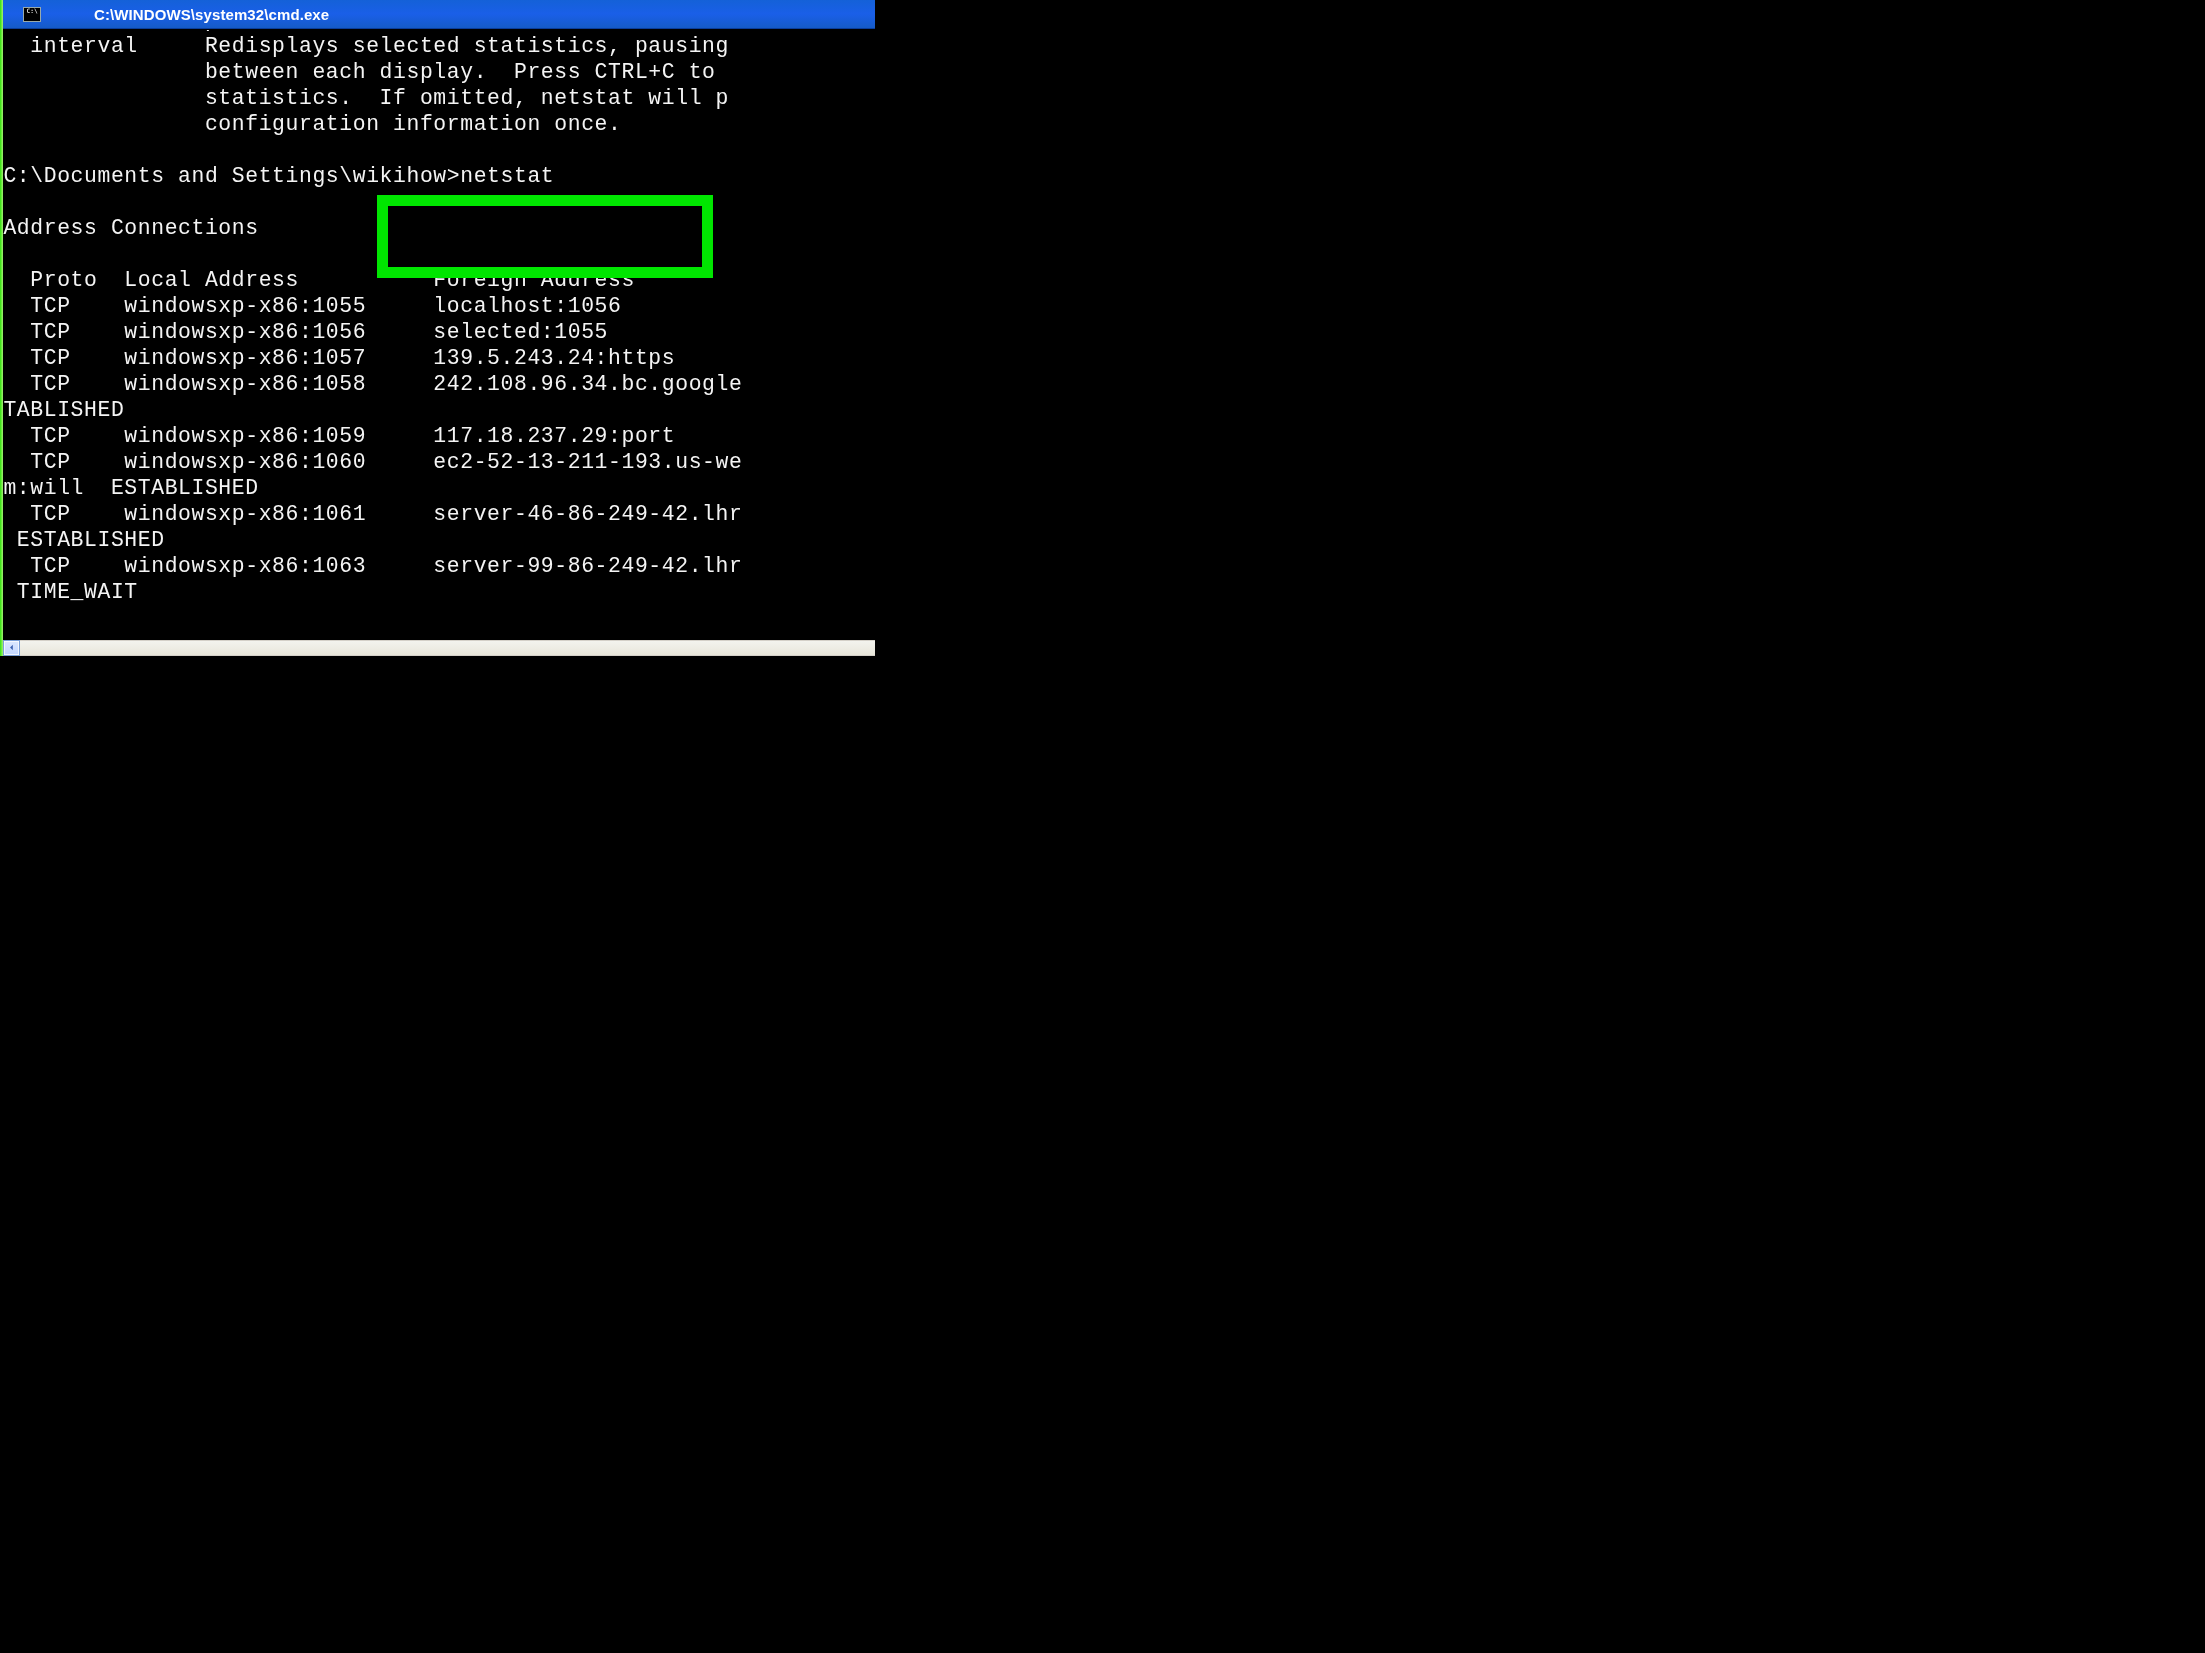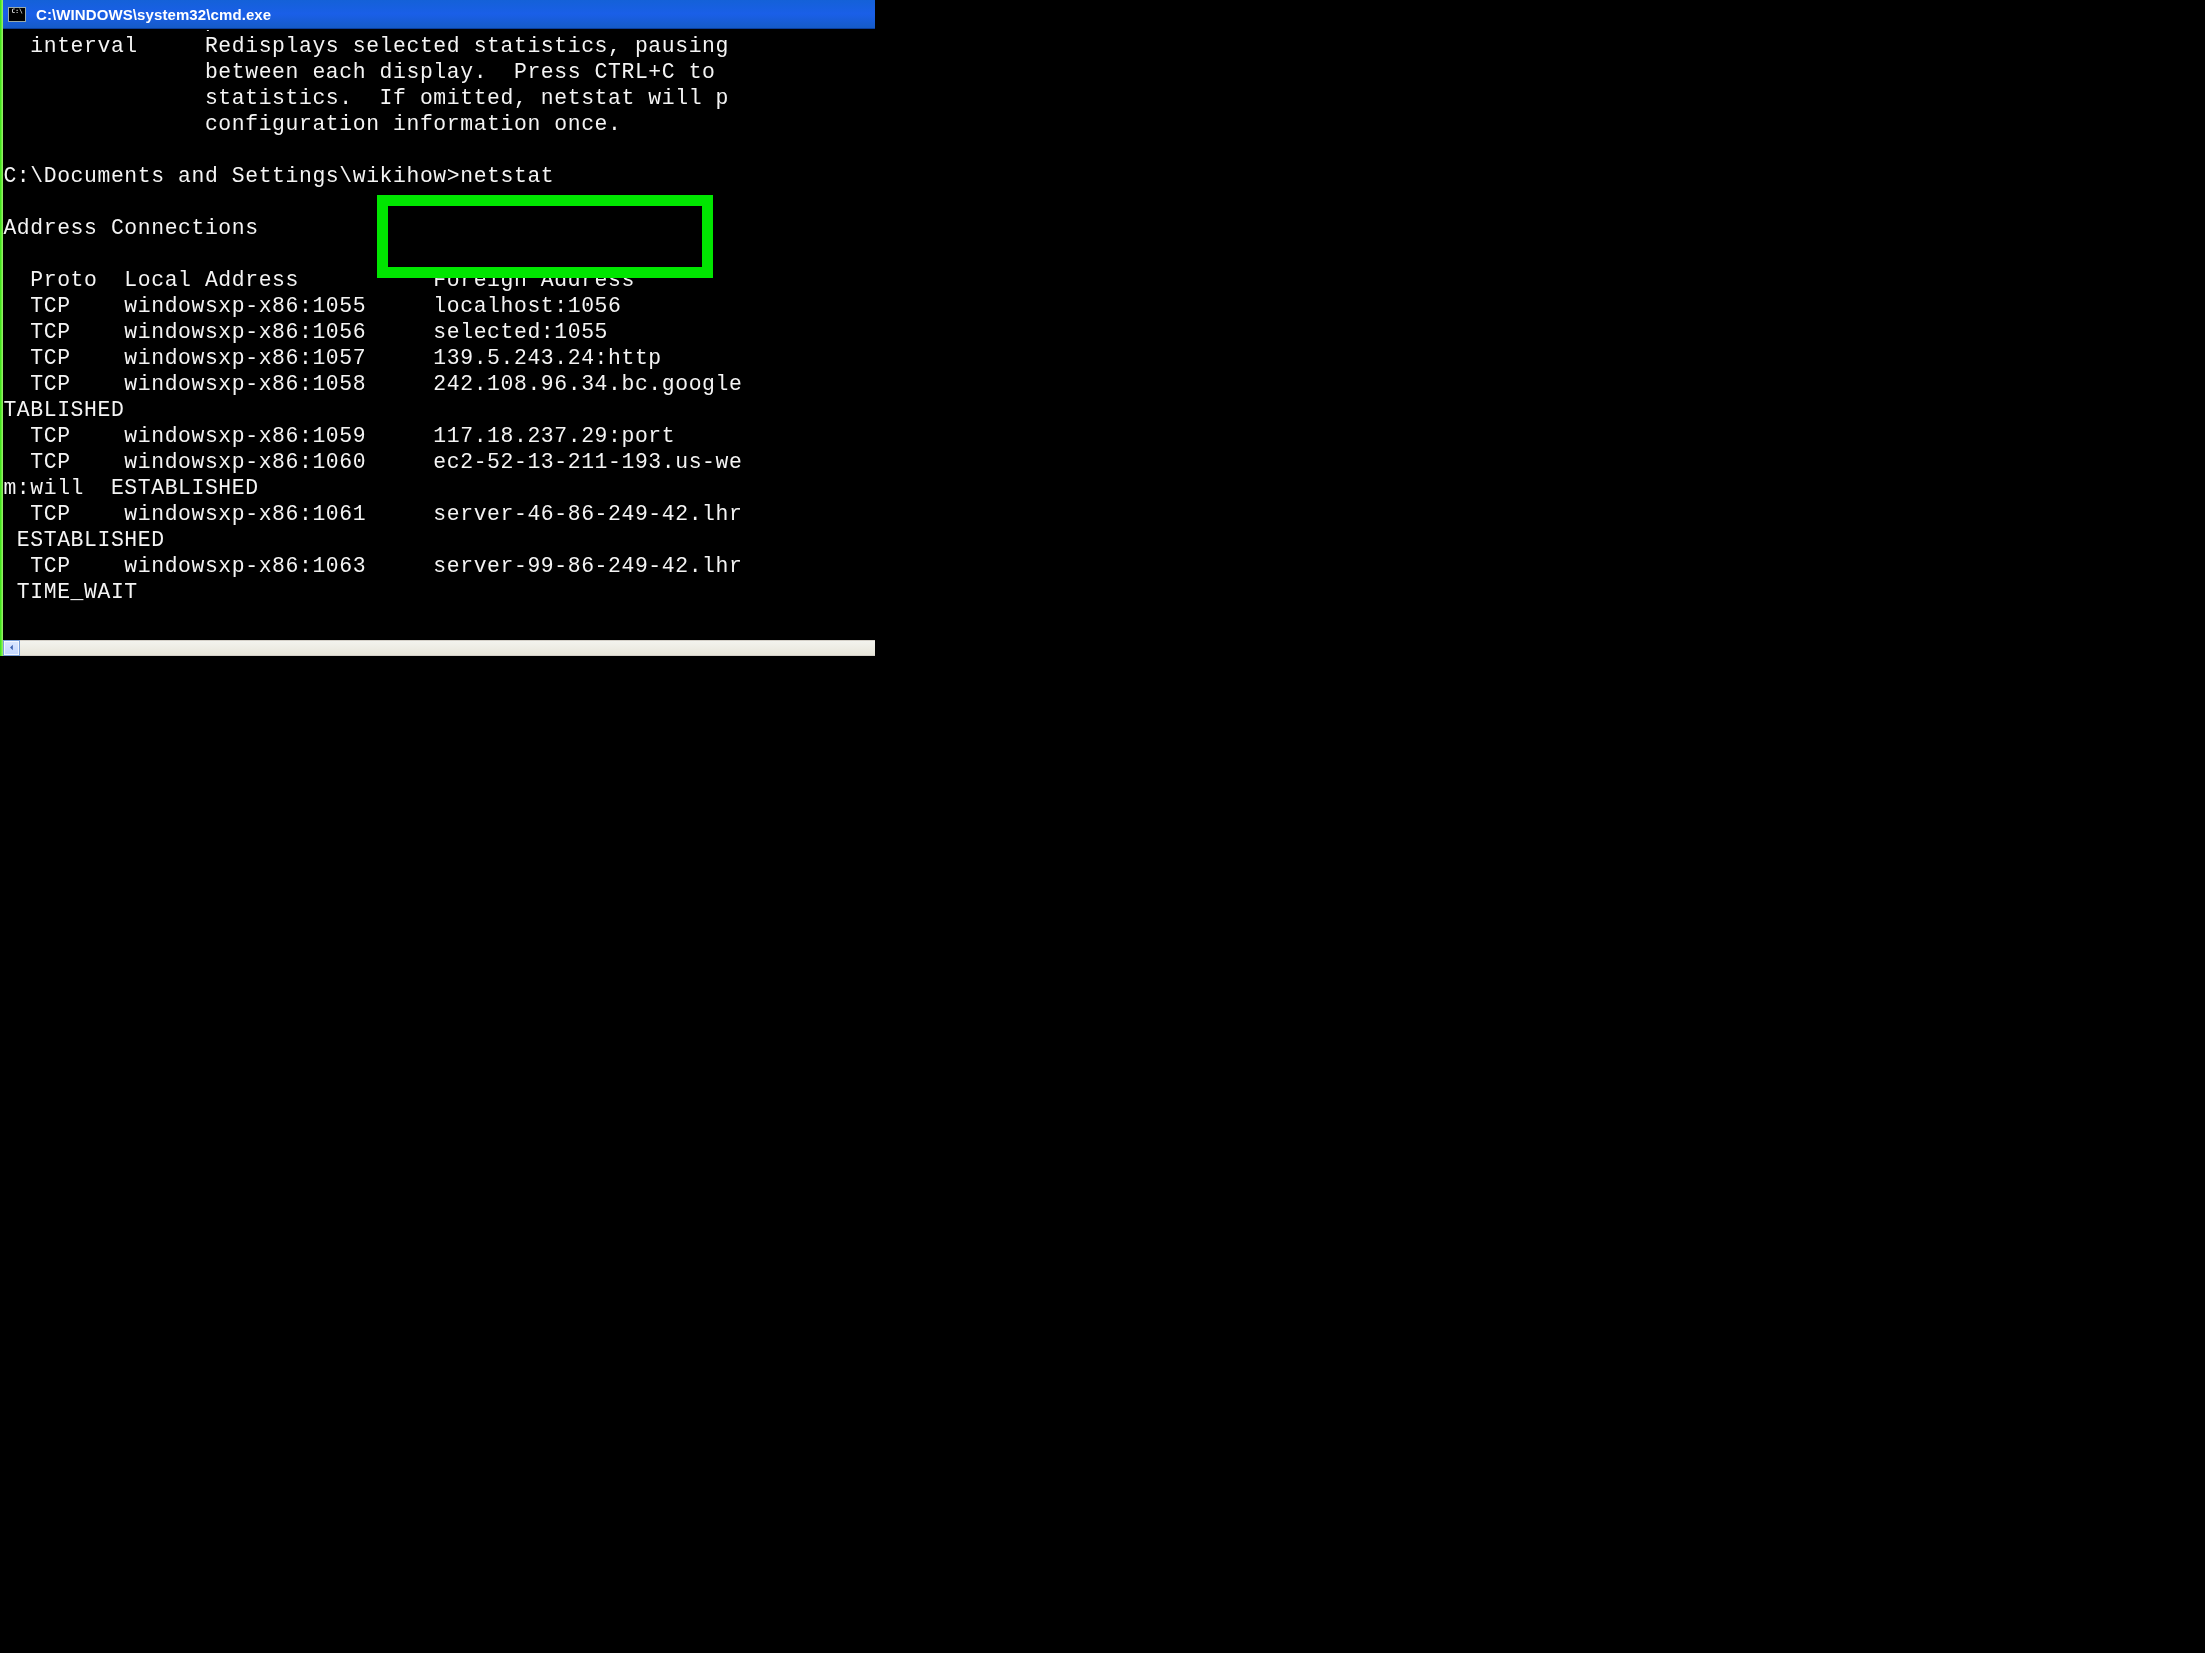--- a/index.html
+++ b/index.html
@@ -4,26 +4,27 @@
 <style>
   * { margin: 0; padding: 0; box-sizing: border-box; }
   html, body { width: 875px; height: 656px; overflow: hidden; background: #000; }
   body { position: relative; font-family: "Lucida Console", "Courier New", monospace; }
 
   .titlebar {
     position: absolute; top: 0; left: 3.4px; right: 0;
     height: 29px;
     background: linear-gradient(to bottom, #1461d8, #1a5fe8, #155bc7);
     display: flex; align-items: center;
-    padding-left: 5px;
+    padding-left: 20px;
     color: #ffffff;
     font-family: "Tahoma", Arial, sans-serif;
     font-size: 15px;
     font-weight: bold;
     border-bottom: 0.7px solid #0a3d9a;
+    gap: 43px;
   }
   .titlebar .icon {
     width: 18px; height: 15px;
     background: #000;
     border: 0.7px solid #9aa;
     margin-right: 9.6px;
     display: inline-flex;
     align-items: flex-start;
     justify-content: flex-start;
     padding: 1.4px 2.1px;
@@ -111,21 +112,21 @@
 <span>               statistics.  If omitted, netstat will p</span>
 <span>               configuration information once.</span>
 
 <span>C:\Documents and Settings\wikihow&gt;netstat</span>
 
 <span>Address Connections</span>
 
 <span>  Proto  Local Address          Foreign Address</span>
 <span>  TCP    windowsxp-x86:1055     localhost:1056</span>
 <span>  TCP    windowsxp-x86:1056     selected:1055</span>
-<span>  TCP    windowsxp-x86:1057     139.5.243.24:http      </span>
+<span>  TCP    windowsxp-x86:1057     139.5.243.24:https      </span>
 <span>  TCP    windowsxp-x86:1058     242.108.96.34.bc.google</span>
 <span>TABLISHED</span>
 <span>  TCP    windowsxp-x86:1059     117.18.237.29:port</span>
 <span>  TCP    windowsxp-x86:1060     ec2-52-13-211-193.us-we</span>
 <span>m:will  ESTABLISHED</span>
 <span>  TCP    windowsxp-x86:1061     server-46-86-249-42.lhr</span>
 <span> ESTABLISHED</span>
 <span>  TCP    windowsxp-x86:1063     server-99-86-249-42.lhr</span>
 <span> TIME_WAIT</span></div>
 

